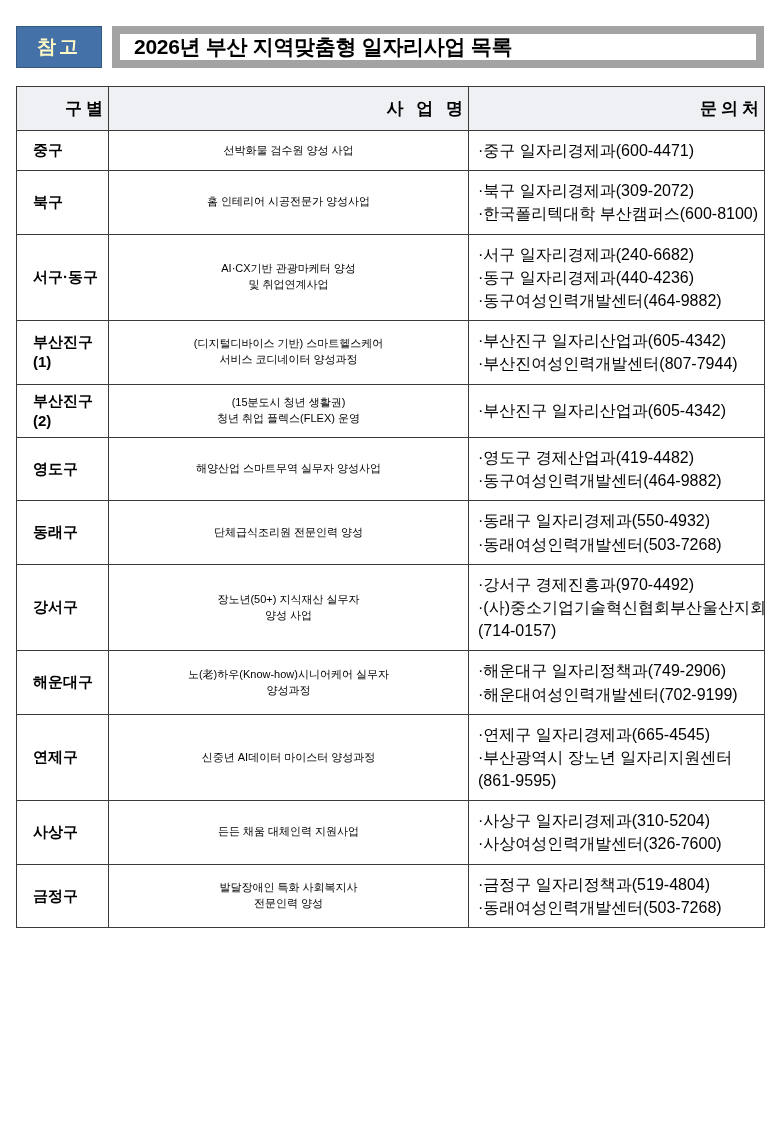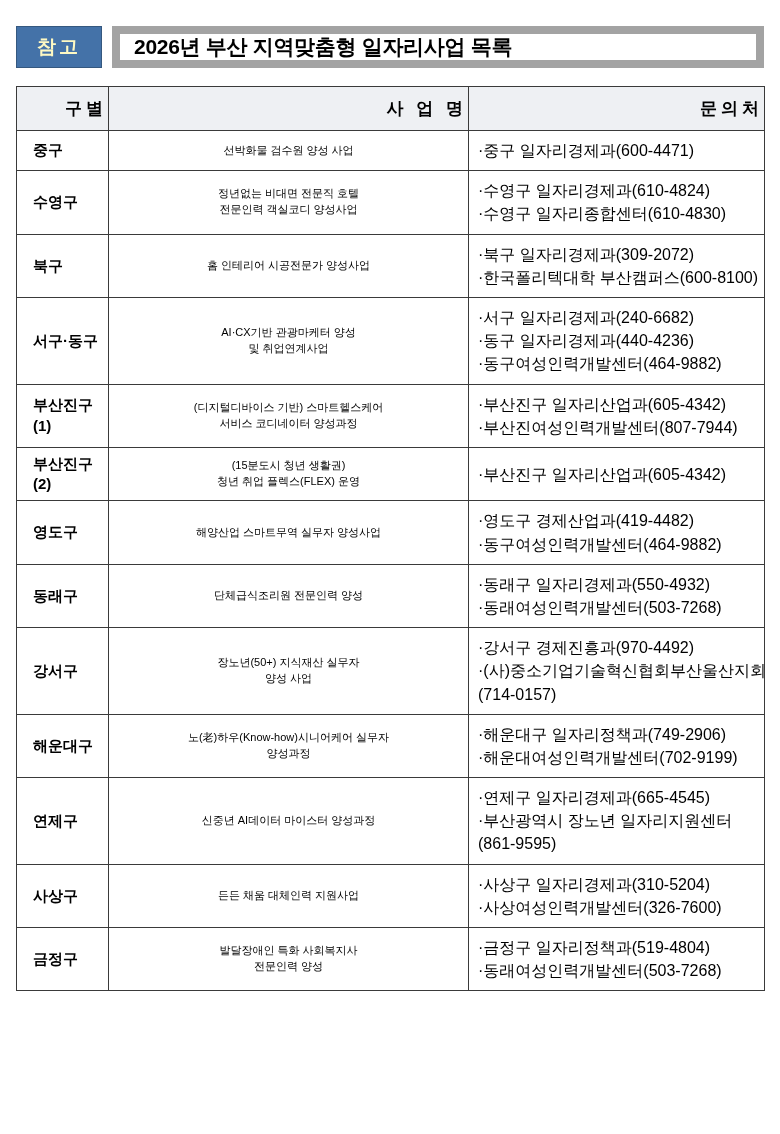--- a/index.html
+++ b/index.html
@@ -137,33 +137,20 @@
           </td>
           <td class="program">
             <div class="pline">선박화물 검수원 양성 사업</div>
           </td>
           <td class="contact">
             <div class="cline">·중구 일자리경제과(600-4471)</div>
           </td>
         </tr>
         <tr>
           <td class="district">
-            <div class="dline">수영구</div>
-          </td>
-          <td class="program">
-            <div class="pline">정년없는 비대면 전문직 호텔</div>
-            <div class="pline">전문인력 객실코디 양성사업</div>
-          </td>
-          <td class="contact">
-            <div class="cline">·수영구 일자리경제과(610-4824)</div>
-            <div class="cline">·수영구 일자리종합센터(610-4830)</div>
-          </td>
-        </tr>
-        <tr>
-          <td class="district">
             <div class="dline">북구</div>
           </td>
           <td class="program">
             <div class="pline">홈 인테리어 시공전문가 양성사업</div>
           </td>
           <td class="contact">
             <div class="cline">·북구 일자리경제과(309-2072)</div>
             <div class="cline">·한국폴리텍대학 부산캠퍼스(600-8100)</div>
           </td>
         </tr>

